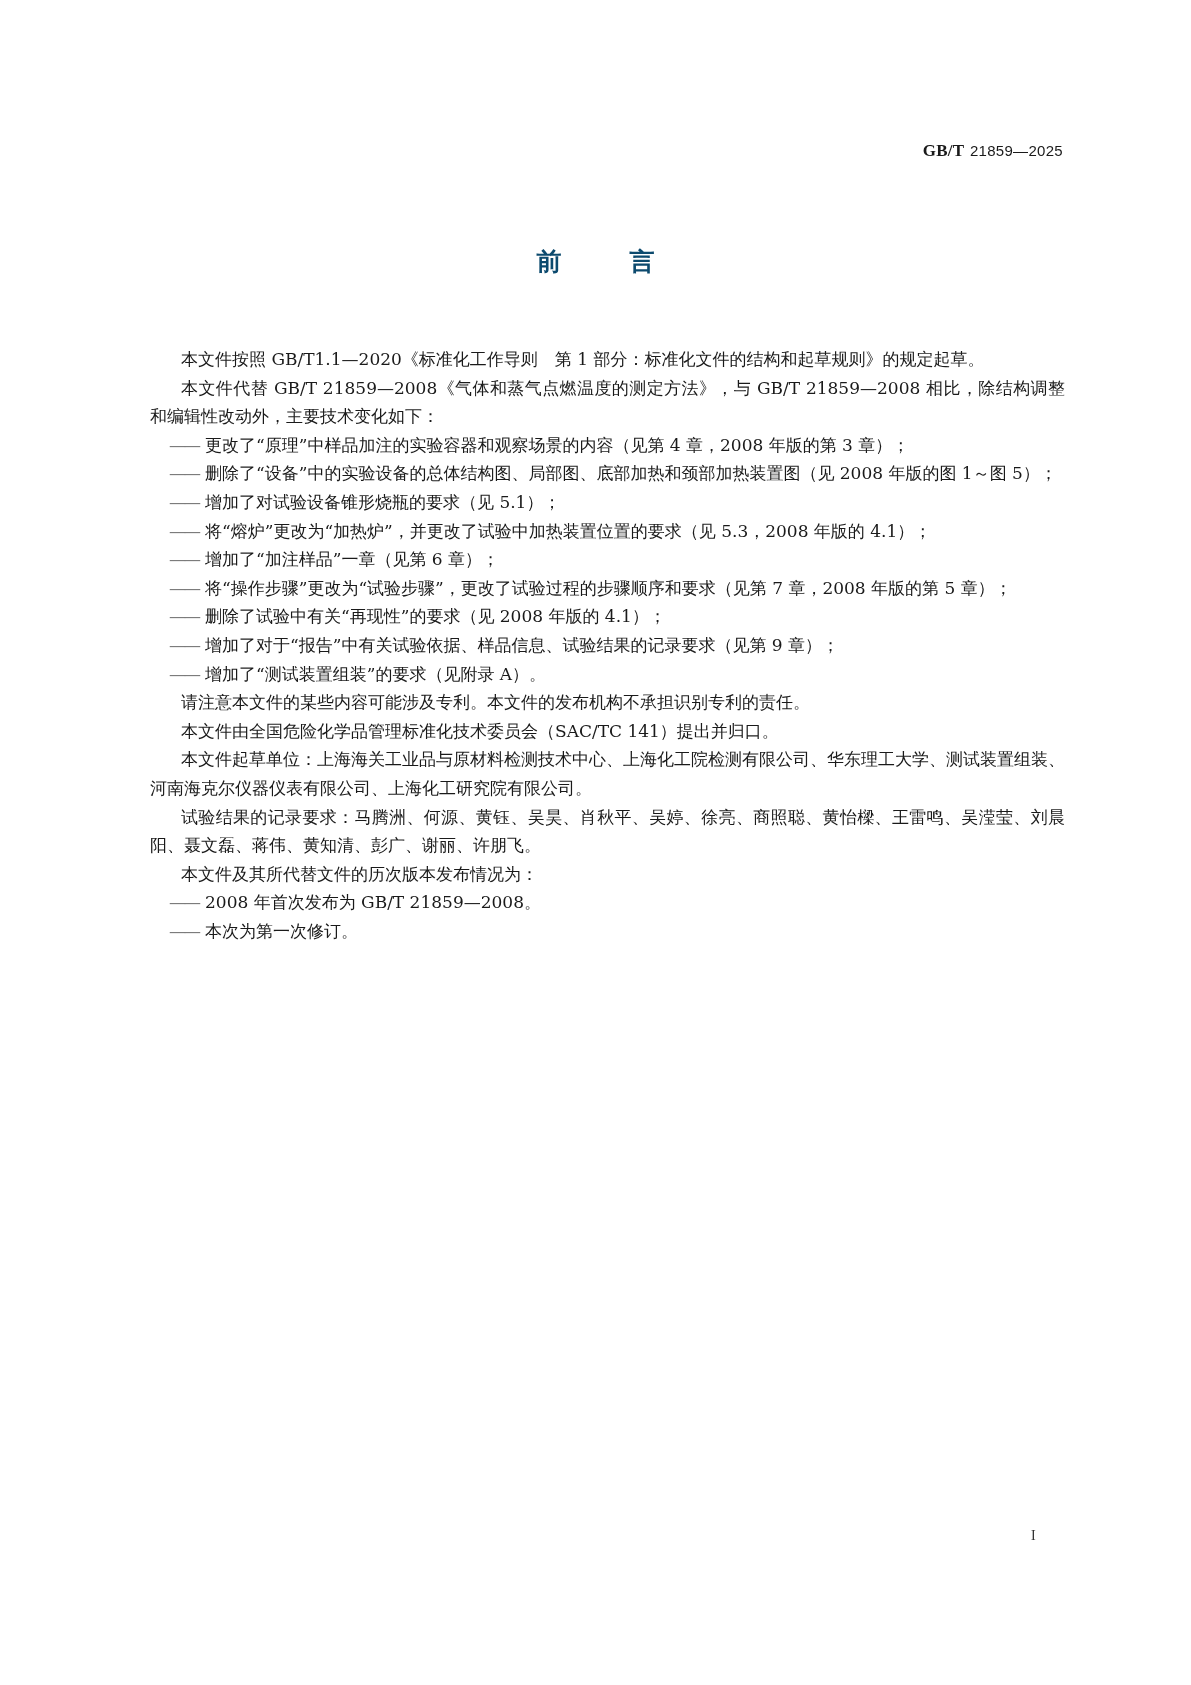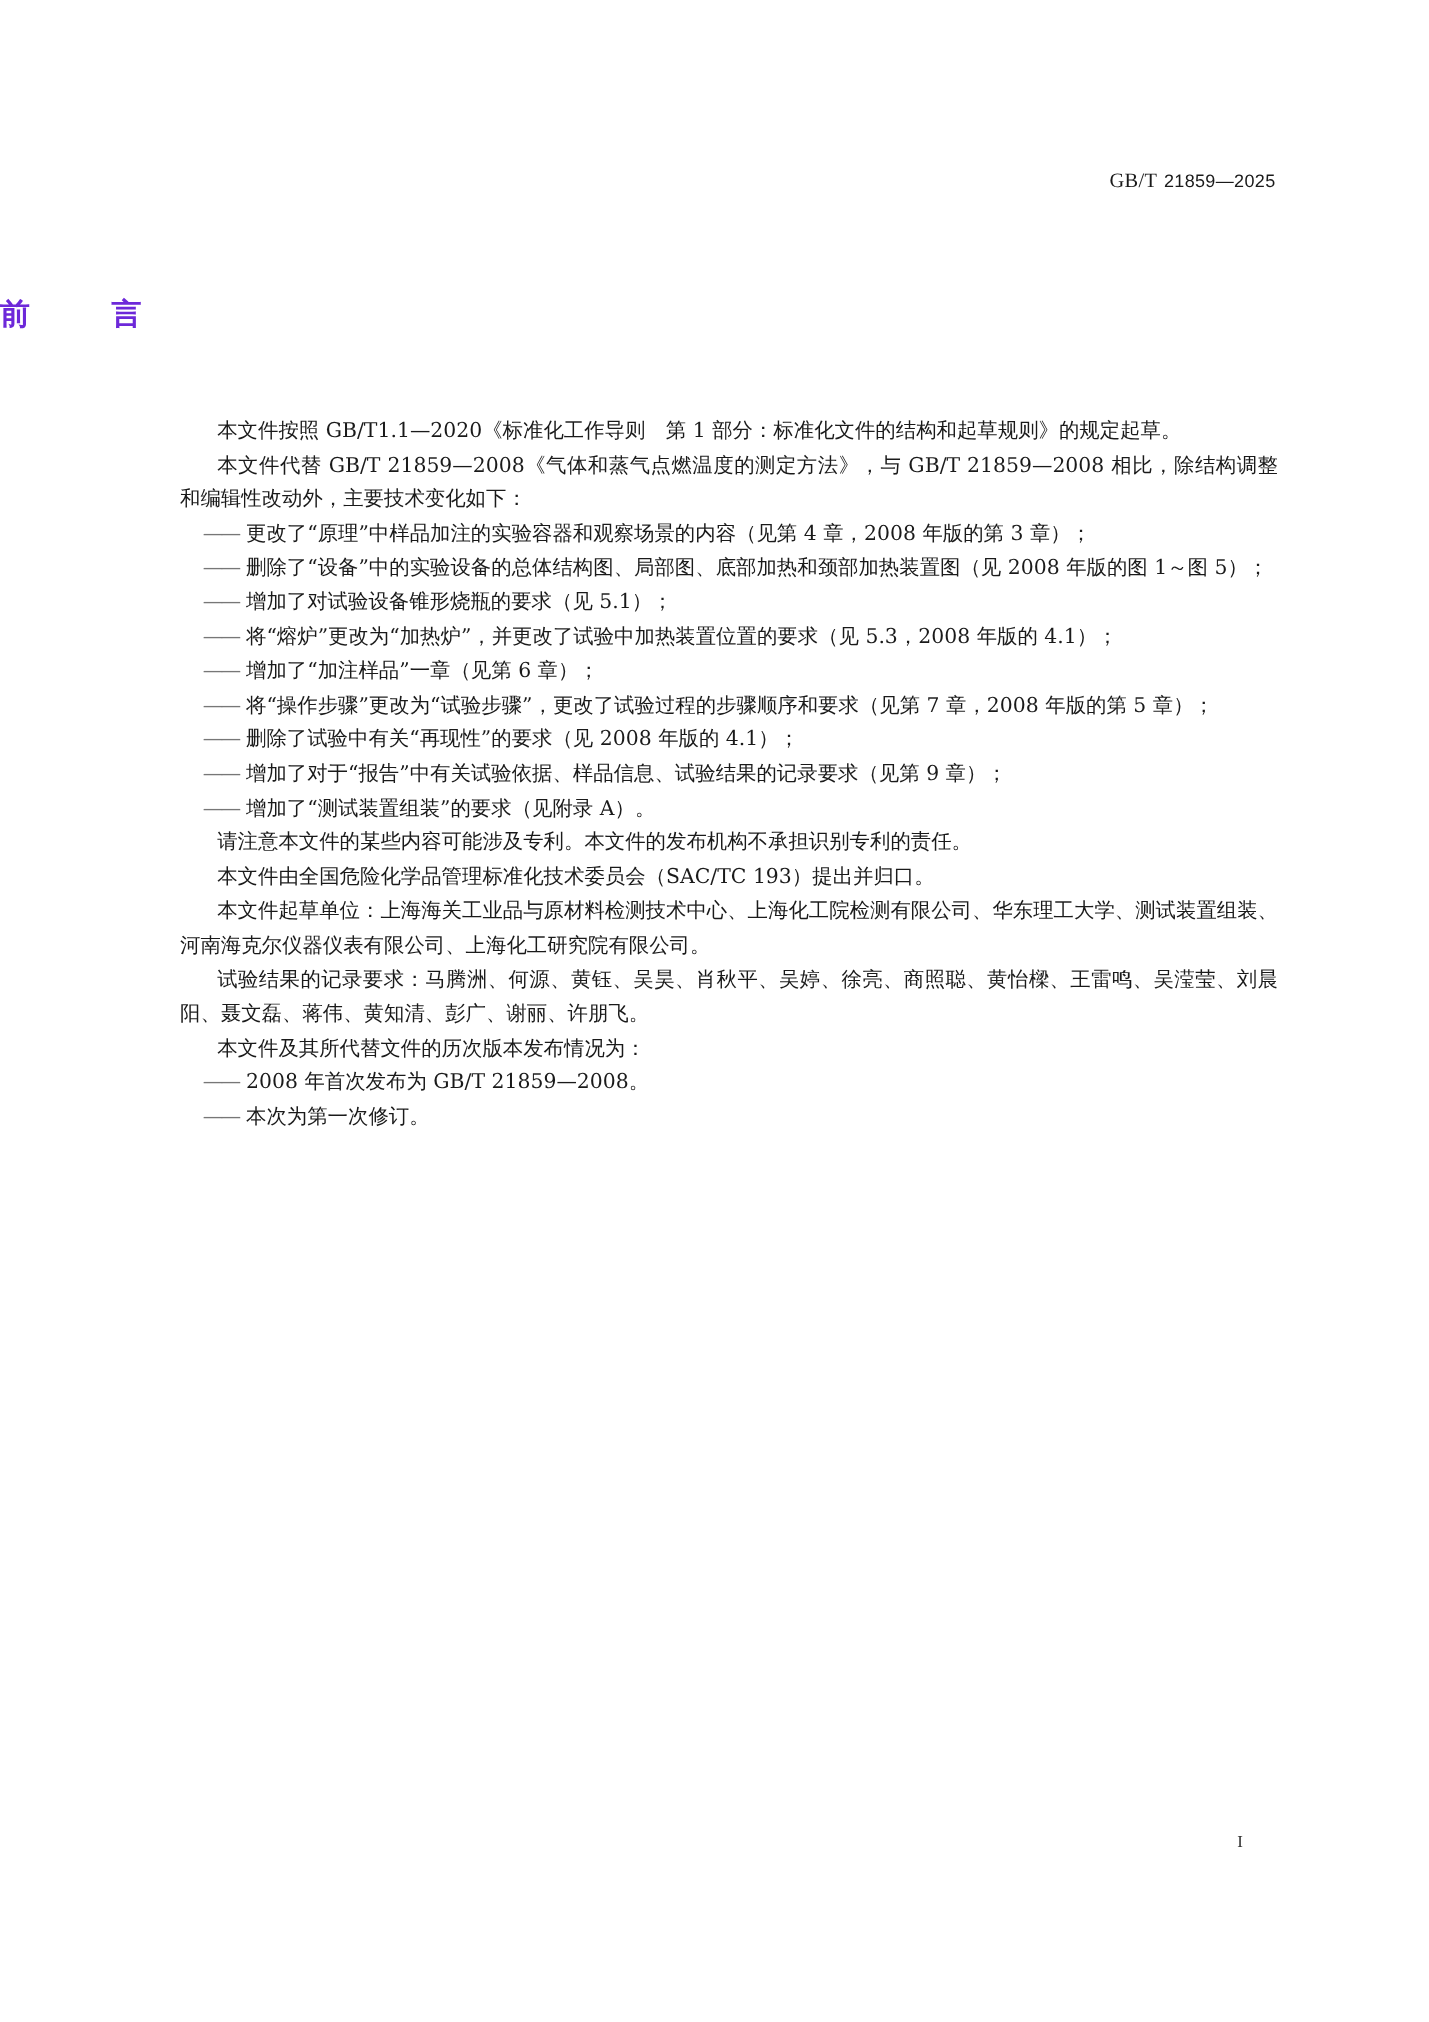--- a/index.html
+++ b/index.html
@@ -1,22 +1,22 @@
 <!DOCTYPE html>
 <html><head>
 <meta charset="utf-8">
 <style>
   html, body { margin: 0; padding: 0; background: #ffffff; }
   body { width: 1191px; height: 1685px; position: relative; overflow: hidden;
          font-family: "DejaVu Serif", "Liberation Serif", serif; color: #1a1a1a; }
   .std-code { position: absolute; top: 141px; right: 128px; font-size: 16px; letter-spacing: 0.3px; }
-  .std-code .gb { font-family: "Liberation Serif", serif; font-weight: normal; font-size: 17px; }
+  .std-code .gb { font-family: "Liberation Serif", serif; font-weight: bold; font-size: 17px; }
   .std-code .num { font-family: "Liberation Sans", sans-serif; font-size: 15px; }
-  .title { position: absolute; top: 245px; left: 0; width: 1191px; text-align: left;
-           font-family: "DejaVu Sans", sans-serif; font-weight: bold; font-size: 25px; color: #6d28d9; }
+  .title { position: absolute; top: 245px; left: 0; width: 1191px; text-align: center;
+           font-family: "DejaVu Sans", sans-serif; font-weight: bold; font-size: 25px; color: #0c4a6e; }
   .title span { display: inline-block; }
   .title .gap { width: 68px; }
   .body { position: absolute; top: 345px; left: 150px; width: 915px; font-size: 17px; line-height: 28.6px; }
   .p { text-indent: 31px; text-align: justify; margin: 0; }
   .item { padding-left: 55px; text-indent: -36px; margin: 0; text-align: justify; }
   .item .dash { display: inline-block; width: 36px; text-indent: 0; color: #777; letter-spacing: -2px; }
   .page-num { position: absolute; top: 1528px; left: 1031px; font-size: 14px; font-family: "Liberation Serif", serif; color: #333; }
 </style>
 </head>
 <body>
@@ -37,21 +37,21 @@
   <p class="item"><span class="dash">——</span><span>删除了“设备”中的实验设备的总体结构图、局部图、底部加热和颈部加热装置图（见 2008 年版的图 1～图 5）；</span></p>
   <p class="item"><span class="dash">——</span><span>增加了对试验设备锥形烧瓶的要求（见 5.1）；</span></p>
   <p class="item"><span class="dash">——</span><span>将“熔炉”更改为“加热炉”，并更改了试验中加热装置位置的要求（见 5.3，2008 年版的 4.1）；</span></p>
   <p class="item"><span class="dash">——</span><span>增加了“加注样品”一章（见第 6 章）；</span></p>
   <p class="item"><span class="dash">——</span><span>将“操作步骤”更改为“试验步骤”，更改了试验过程的步骤顺序和要求（见第 7 章，2008 年版的第 5 章）；</span></p>
   <p class="item"><span class="dash">——</span><span>删除了试验中有关“再现性”的要求（见 2008 年版的 4.1）；</span></p>
   <p class="item"><span class="dash">——</span><span>增加了对于“报告”中有关试验依据、样品信息、试验结果的记录要求（见第 9 章）；</span></p>
   <p class="item"><span class="dash">——</span><span>增加了“测试装置组装”的要求（见附录 A）。</span></p>
 
   <p class="p">请注意本文件的某些内容可能涉及专利。本文件的发布机构不承担识别专利的责任。</p>
-  <p class="p">本文件由全国危险化学品管理标准化技术委员会（SAC/TC 193）提出并归口。</p>
+  <p class="p">本文件由全国危险化学品管理标准化技术委员会（SAC/TC 141）提出并归口。</p>
   <p class="p">本文件起草单位：上海海关工业品与原材料检测技术中心、上海化工院检测有限公司、华东理工大学、测试装置组装、河南海克尔仪器仪表有限公司、上海化工研究院有限公司。</p>
   <p class="p">试验结果的记录要求：马腾洲、何源、黄钰、吴昊、肖秋平、吴婷、徐亮、商照聪、黄怡樑、王雷鸣、吴滢莹、刘晨阳、聂文磊、蒋伟、黄知清、彭广、谢丽、许朋飞。</p>
   <p class="p">本文件及其所代替文件的历次版本发布情况为：</p>
 
   <p class="item"><span class="dash">——</span><span>2008 年首次发布为 GB/T 21859—2008。</span></p>
   <p class="item"><span class="dash">——</span><span>本次为第一次修订。</span></p>
 </div>
 
 <div class="page-num">I</div>
 

